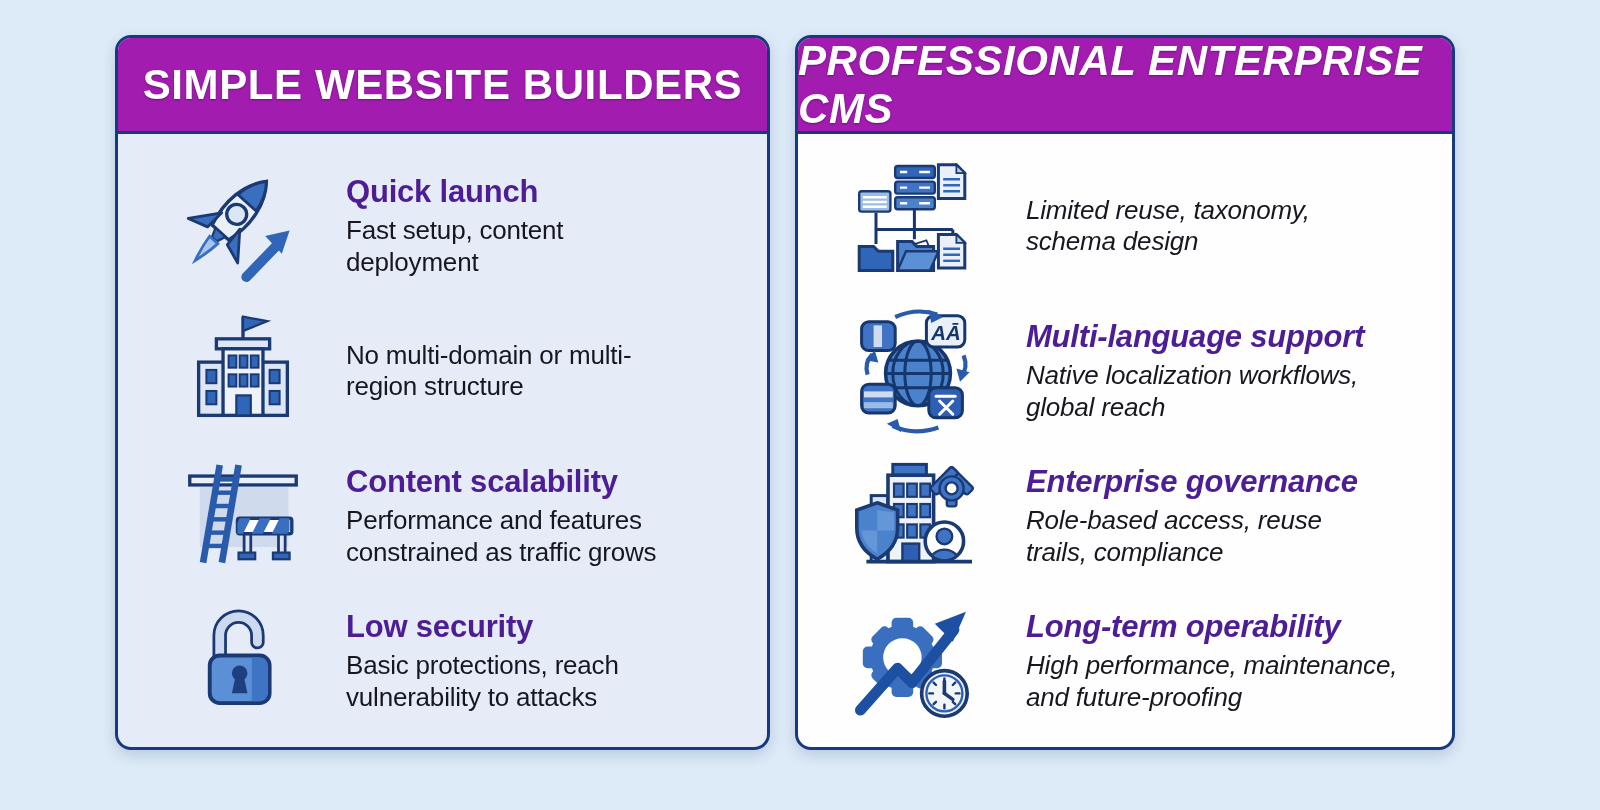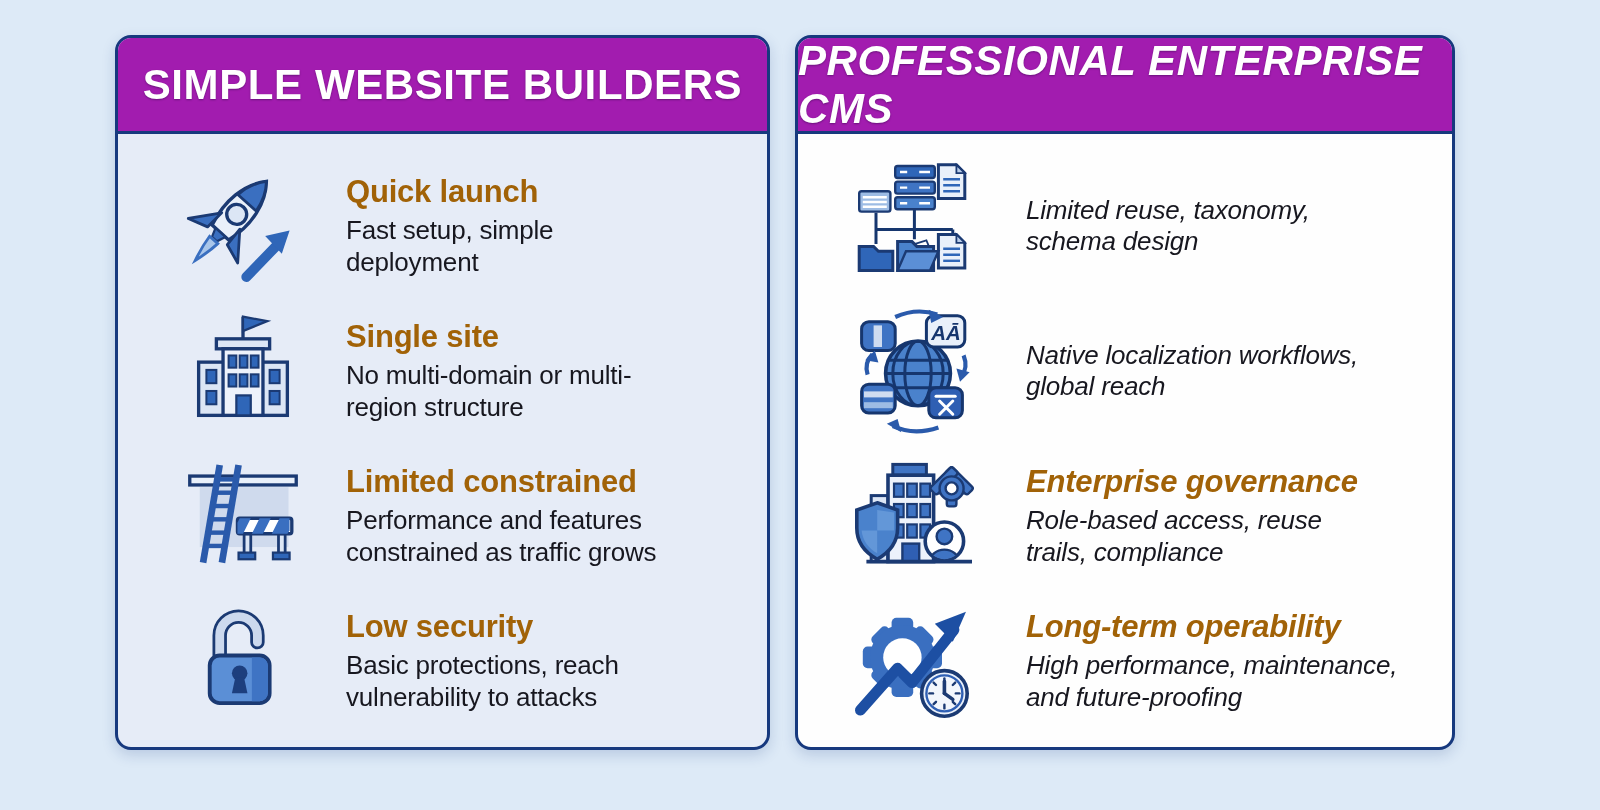--- a/index.html
+++ b/index.html
@@ -50,21 +50,21 @@
     display:flex;
     align-items:center;
     justify-content:flex-end;
   }
   .panel-left  .icon-wrap svg { width:122px; height:122px; }
   .panel-right .icon-wrap svg { width:132px; height:132px; }
   .text { margin-left:42px; }
   .title {
     font-size:31px;
     font-weight:700;
-    color:#a16207;
+    color:#4c1d95;
     white-space:nowrap;
     margin-bottom:5px;
     letter-spacing:-0.2px;
   }
   .desc {
     font-size:26px;
     line-height:1.2;
     color:#17171f;
     letter-spacing:-0.2px;
   }
@@ -96,21 +96,21 @@
             <path d="M59 52 L78 76 L60 70 Z" fill="#3a6fc0" stroke="#1b3a73" stroke-width="2.5" stroke-linejoin="round"></path>
             <path d="M42 66 L54 66 L51 74 L45 74 Z" fill="#3a6fc0" stroke="#1b3a73" stroke-width="2"></path>
             <path d="M43 75 C44 86 46 93 48 100 C50 93 52 86 53 75 Z" fill="#a9c6ea" stroke="#3a6fc0" stroke-width="2.5"></path>
           </g>
           <path d="M58 101 L85 73" stroke="#2f66b8" stroke-width="9" stroke-linecap="round"></path>
           <polygon points="97,59 75,64 90,80" fill="#2f66b8"></polygon>
         </svg>
       </div>
       <div class="text">
         <div class="title">Quick launch</div>
-        <div class="desc">Fast setup, simple deployment</div>
+        <div class="desc">Fast setup, content deployment</div>
       </div>
     </div>
 
     <div class="row">
       <div class="icon-wrap">
         <svg viewBox="0 0 110 110">
           <line x1="55" y1="6" x2="55" y2="27" stroke="#1b3a73" stroke-width="3"></line>
           <path d="M55 6 L77 10 L55 19 Z" fill="#2f66b8" stroke="#1b3a73" stroke-width="2"></path>
           <rect x="31" y="26" width="48" height="9" fill="#dce6f5" stroke="#1b3a73" stroke-width="3"></rect>
           <rect x="15" y="47" width="23" height="48" fill="#dce6f5" stroke="#1b3a73" stroke-width="3"></rect>
@@ -123,21 +123,20 @@
           <rect x="52" y="58" width="7" height="11" fill="#2f66b8" stroke="#1b3a73" stroke-width="1.8"></rect>
           <rect x="62" y="58" width="7" height="11" fill="#2f66b8" stroke="#1b3a73" stroke-width="1.8"></rect>
           <rect x="22" y="54" width="9" height="12" fill="#2f66b8" stroke="#1b3a73" stroke-width="1.8"></rect>
           <rect x="22" y="73" width="9" height="12" fill="#2f66b8" stroke="#1b3a73" stroke-width="1.8"></rect>
           <rect x="79" y="54" width="9" height="12" fill="#2f66b8" stroke="#1b3a73" stroke-width="1.8"></rect>
           <rect x="79" y="73" width="9" height="12" fill="#2f66b8" stroke="#1b3a73" stroke-width="1.8"></rect>
           <rect x="49" y="77" width="13" height="18" fill="#2f66b8" stroke="#1b3a73" stroke-width="2"></rect>
         </svg>
       </div>
       <div class="text">
-        <div class="title">Single site</div>
         <div class="desc">No multi-domain or multi-region structure</div>
       </div>
     </div>
 
     <div class="row">
       <div class="icon-wrap">
         <svg viewBox="0 0 110 110">
           <rect x="16" y="29" width="80" height="54" fill="#c9d6ea" opacity="0.8"></rect>
           <rect x="7" y="19" width="96" height="8" fill="#e9f0fa" stroke="#1b3a73" stroke-width="3"></rect>
           <line x1="34" y1="9" x2="19" y2="97" stroke="#2a5aab" stroke-width="6"></line>
@@ -152,21 +151,21 @@
           <rect x="87" y="71" width="6" height="18" fill="#dce6f5" stroke="#1b3a73" stroke-width="2.5"></rect>
           <rect x="51" y="88" width="15" height="6" fill="#2f66b8" stroke="#1b3a73" stroke-width="2"></rect>
           <rect x="82" y="88" width="15" height="6" fill="#2f66b8" stroke="#1b3a73" stroke-width="2"></rect>
           <rect x="50" y="57" width="49" height="14" rx="2" fill="#ffffff" stroke="#1b3a73" stroke-width="3"></rect>
           <path d="M52 57 h10 l-7 14 h-5 v-10 Z" fill="#3a6fc0"></path>
           <path d="M70 57 h10 l-7 14 h-10 Z" fill="#3a6fc0"></path>
           <path d="M88 57 h9 v11 l-2 3 h-14 Z" fill="#3a6fc0"></path>
         </svg>
       </div>
       <div class="text">
-        <div class="title">Limited constrained</div>
+        <div class="title">Content scalability</div>
         <div class="desc">Performance and features constrained as traffic grows</div>
       </div>
     </div>
 
     <div class="row">
       <div class="icon-wrap">
         <svg viewBox="0 0 110 110">
           <path d="M34 50 V32 a17 17 0 0 1 34 0 v6" fill="none" stroke="#1b3a73" stroke-width="13" stroke-linecap="round"></path>
           <path d="M34 50 V32 a17 17 0 0 1 34 0 v6" fill="none" stroke="#ccd9ee" stroke-width="8" stroke-linecap="round"></path>
           <rect x="25" y="50" width="54" height="43" rx="9" fill="#5b8fd6" stroke="#1b3a73" stroke-width="3.5"></rect>
@@ -267,20 +266,21 @@
             <path d="M13 58 Q10 48 17 41"></path>
             <path d="M93 42 Q97 52 91 60"></path>
           </g>
           <polygon points="76,10 64,4 66,15" fill="#2a5aab"></polygon>
           <polygon points="29,99 41,106 38,95" fill="#2a5aab"></polygon>
           <polygon points="19,38 22,48 11,46" fill="#2a5aab"></polygon>
           <polygon points="90,64 87,53 98,56" fill="#2a5aab"></polygon>
         </svg>
       </div>
       <div class="text">
+        <div class="title">Multi-language support</div>
         <div class="desc">Native localization workflows, global reach</div>
       </div>
     </div>
 
     <div class="row">
       <div class="icon-wrap">
         <svg viewBox="0 0 110 110">
           <rect x="16" y="38" width="14" height="55" fill="#dce6f5" stroke="#1b3a73" stroke-width="2.5"></rect>
           <rect x="34" y="12" width="28" height="9" fill="#3f74c4" stroke="#1b3a73" stroke-width="2.5"></rect>
           <rect x="30" y="21" width="38" height="72" fill="#edf2fb" stroke="#1b3a73" stroke-width="3"></rect>

